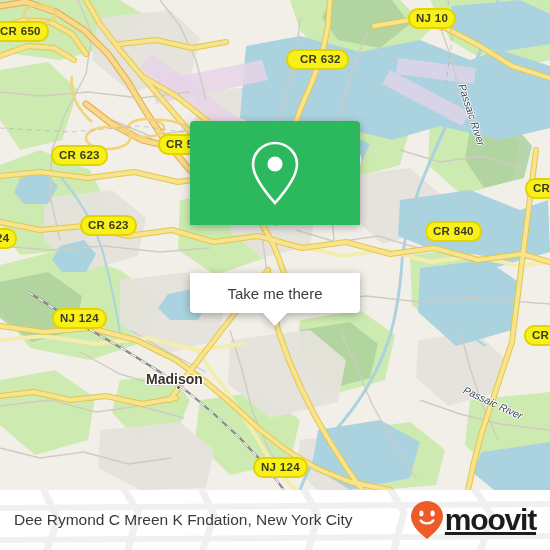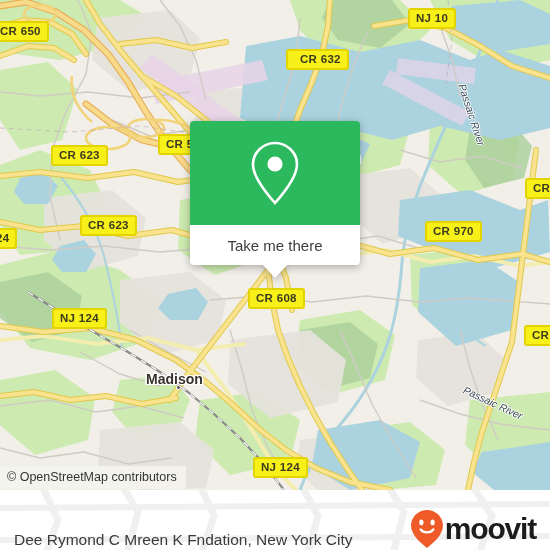--- a/index.html
+++ b/index.html
@@ -13,21 +13,21 @@
 
   
   #map-area{position:absolute;left:0;top:0;width:550px;height:490px;overflow:hidden;background:#f2efe9;}
   #map-svg{position:absolute;left:0;top:0;}
 
   
   .shield{
     position:absolute;
     background:#f7f019;
     border:2px solid #e3d400;
-    border-radius:3px;
+    border-radius:10px;
     color:#3b3b20;
     font-size:11.5px;
     font-weight:bold;
     letter-spacing:.3px;
     padding:2px 6px 3px 6px;
     line-height:12px;
     white-space:nowrap;
     box-sizing:border-box;
   }
 
@@ -71,48 +71,49 @@
     position:absolute;left:190px;top:121px;width:170px;
     filter:drop-shadow(0 2px 4px rgba(0,0,0,.30));
   }
   #popup-image{
     height:104px;border-radius:4px 4px 0 0;
     display:flex;align-items:center;justify-content:center;
   }
   #popup-cta{
     background:#fff;height:40px;border-radius:0 0 4px 4px;
     display:flex;align-items:center;justify-content:center;
-    color:#3c3c3c;font-size:15px;
+    color:#3c3c3c;font-size:15px;margin-top:48px;
   }
   #popup-tail{
     position:absolute;left:50%;bottom:-13px;margin-left:-13px;
     width:0;height:0;
     border-left:13px solid transparent;
     border-right:13px solid transparent;
     border-top:14px solid #fff;
   }
 
   
   #footer{
     position:absolute;left:0;top:490px;width:550px;height:60px;
     background:#ffffff;overflow:hidden;
   }
   #footer-watermark{position:absolute;left:0;top:-8px;opacity:1;}
   #footer-inner{
     position:relative;width:550px;height:60px;
-    display:flex;align-items:flex-end;justify-content:space-between;
+    display:flex;align-items:center;justify-content:space-between;
     padding:0 14px 1px 14px;box-sizing:border-box;
   }
   #footer-title{
     color:#3a3a3a;font-size:15.5px;white-space:nowrap;
   }
   #brand{display:flex;align-items:center;gap:1px;}
   #brand-word{
     color:#1c1c1c;font-size:30px;font-weight:bold;letter-spacing:-1.2px;
     line-height:30px;
+    text-decoration:underline;
   }
 </style>
 </head>
 <body>
 
 <div id="app">
 
   <div id="map-area">
 
     <svg id="map-svg" width="550" height="490" viewBox="0 0 550 490">
@@ -312,21 +313,21 @@
         <path d="M448,0 L452,40 L446,84"></path>
       </g>
     </svg>
 
     <div class="shield" style="left:-8px;top:21px;">CR 650</div>
     <div class="shield" style="left:408px;top:8px;">NJ 10</div>
     <div class="shield" style="left:286px;top:49px;padding-left:12px;">CR 632</div>
     <div class="shield" style="left:51px;top:145px;">CR 623</div>
     <div class="shield" style="left:158px;top:134px;">CR 5</div>
     <div class="shield" style="left:525px;top:178px;">CR</div>
-    <div class="shield" style="left:425px;top:221px;">CR 970</div>
+    <div class="shield" style="left:425px;top:221px;">CR 840</div>
     <div class="shield" style="left:80px;top:215px;">CR 623</div>
     <div class="shield" style="left:524px;top:325px;">CR</div>
     <div class="shield" style="left:-12px;top:228px;">24</div>
     <div class="shield" style="left:52px;top:308px;">NJ 124</div>
     <div class="shield" style="left:220px;top:288px;margin-left:28px;">CR 608</div>
     <div class="shield" style="left:253px;top:457px;">NJ 124</div>
 
     <div class="place" style="left:146px;top:371px;">Madison</div>
     <div class="place-dot" style="left:176px;top:385px;"></div>
     <div class="place" style="left:352px;top:150px;">n</div>
@@ -341,21 +342,20 @@
                    C50 13.6 40 4 28 4 Z" fill="none" stroke="#ffffff" stroke-width="2.6"></path>
           <circle cx="28" cy="25" r="7.6" fill="#ffffff"></circle>
         </svg>
       </div>
       <div id="popup-cta">
         <span>Take me there</span>
       </div>
       <div id="popup-tail"></div>
     </div>
 
-    <div id="attribution">© OpenStreetMap contributors</div>
   </div>
 
   <div id="footer">
     <svg id="footer-watermark" width="550" height="76" viewBox="0 0 550 76">
       <g stroke="#f0f0f0" stroke-width="7" fill="none">
         <path d="M40,0 L58,38 L44,76"></path>
         <path d="M120,0 L138,30 L126,76"></path>
         <path d="M196,-6 L214,34 L200,76"></path>
         <path d="M300,0 L318,34 L306,76"></path>
         <path d="M386,0 L404,30 L392,76"></path>

